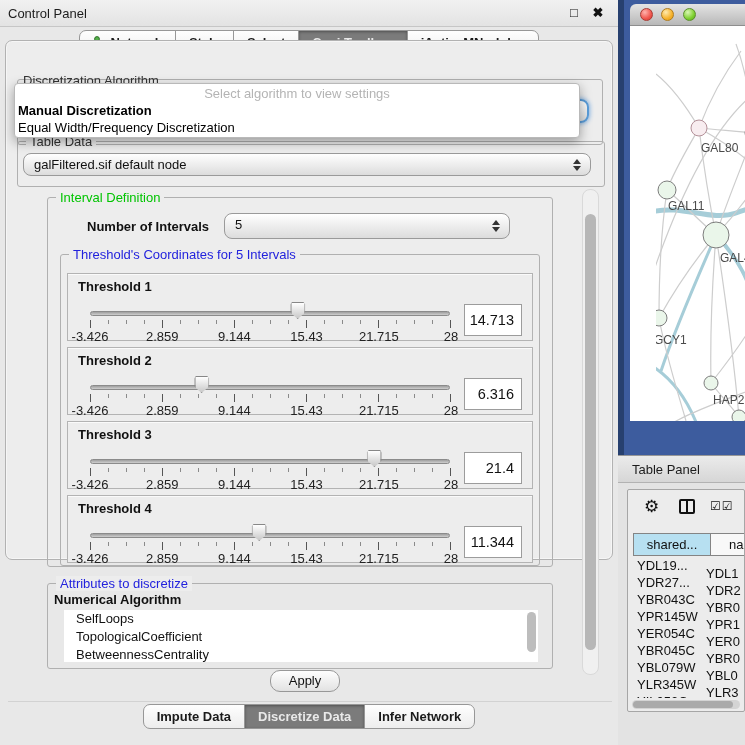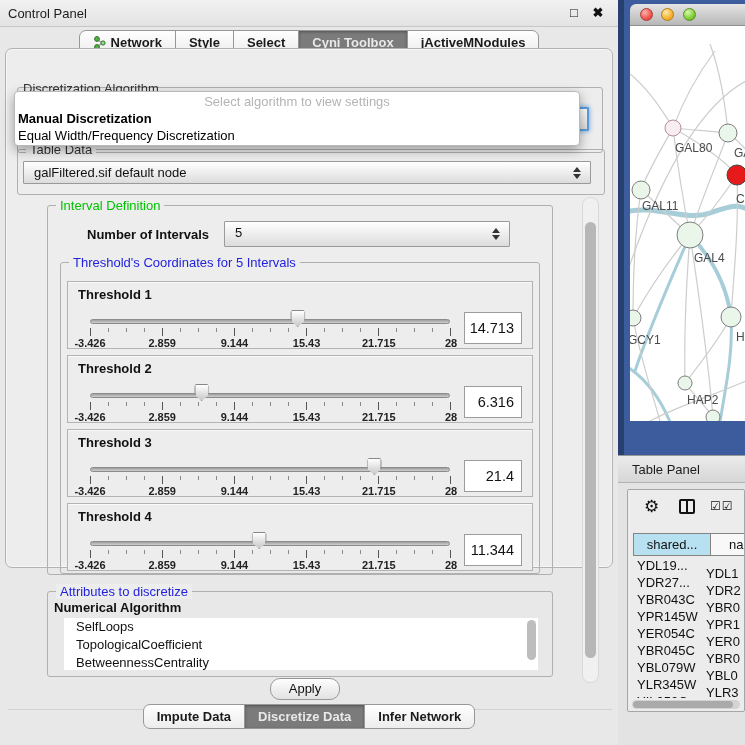--- a/index.html
+++ b/index.html
@@ -20,34 +20,34 @@
   .tabgroup { display:inline-flex; }
   .tab { height:25px; line-height:23px; padding:0 13px; font-size:13px; font-weight:bold; color:#1a1a1a;
      background:linear-gradient(#fefefe,#ededed); border:1px solid #979797; margin-left:-1px;
      display:flex; align-items:center; gap:5px; white-space:nowrap; }
   .tab:first-child { border-radius:7px 0 0 7px; margin-left:0; }
   .tab:last-child { border-radius:0 7px 7px 0; }
   .tab.selected { background:#7b7b7b; color:#e9e9e9; box-shadow:inset 0 1px 3px rgba(0,0,0,.35); }
   #top-tabs { top:30px; }
   #bottom-tabs { top:704px; }
 
-  #cp-panel { position:absolute; left:5px; top:48px; width:608px; height:520px;
+  #cp-panel { position:absolute; left:5px; top:40px; width:608px; height:520px;
      background:#ededed; border:1px solid #b2b2b2; border-radius:7px;
      box-shadow:inset 0 0 0 1px #f6f6f6; }
 
   .fieldset { position:absolute; border:1px solid #b0b0b0; border-radius:3px; }
   .grouplabel { position:absolute; top:-8px; left:8px; background:#ededed; padding:0 4px;
      font-size:13px; white-space:nowrap; }
   .gl-dark  { color:#333; }
   .gl-green { color:#00c400; }
   .gl-blue  { color:#2222dd; }
 
   
   .combo { position:absolute; background:linear-gradient(#ffffff,#dcdcdc); border:1px solid #9a9a9a;
-     border-radius:1px; font-size:13px; color:#111; }
+     border-radius:8px; font-size:13px; color:#111; }
   .combo .val { position:absolute; left:10px; top:0; line-height:21px; }
   .updown { position:absolute; right:9px; top:50%; transform:translateY(-50%); width:8px; height:12px; }
   .updown:before, .updown:after { content:""; position:absolute; left:0; border-left:4px solid transparent; border-right:4px solid transparent; }
   .updown:before { top:0; border-bottom:5px solid #333; }
   .updown:after  { bottom:0; border-top:5px solid #333; }
 
   
   #algo-field { left:11px; top:38px; width:586px; height:66px; }
   #algo-label { position:absolute; left:17px; top:32px; font-size:13px; color:#333; }
   #algo-combo { left:17px; top:58px; width:566px; height:24px;
@@ -80,21 +80,21 @@
      background:linear-gradient(#9e9e9e,#cfcfcf); border:1px solid #8b8b8b; }
   .rail { position:absolute; left:0; top:4px; width:360px; height:20px; }
   .thumb { position:absolute; top:0; width:15px; height:17px; transform:translateX(-50%);
      background:linear-gradient(#ffffff,#c9c9c9); border:1px solid #878787;
      clip-path:polygon(12% 0,88% 0,100% 14%,100% 62%,50% 100%,0 62%,0 14%); }
   .tmin { position:absolute; left:0; top:22px; width:361px; height:4px;
      background-image:repeating-linear-gradient(90deg,#8a8a8a 0,#8a8a8a 1px,transparent 1px,transparent 18px); }
   .tmaj { position:absolute; left:0; top:22px; width:361px; height:8px;
      background-image:repeating-linear-gradient(90deg,#555 0,#555 1px,transparent 1px,transparent 72px); }
   .ticklabels { position:absolute; left:0; top:31px; width:361px; height:12px; }
-  .ticklabels span { position:absolute; transform:translateX(-50%); font-size:11px; font-weight:bold; color:#222; white-space:nowrap; }
+  .ticklabels span { position:absolute; transform:translateX(-50%); font-size:13px; font-weight:normal; color:#222; white-space:nowrap; }
   .th-value { position:absolute; left:396px; top:30px; width:58px; height:32px; background:#fff;
      border:1px solid #9c9c9c; font-size:14.5px; font-family:"Liberation Sans",sans-serif;
      text-align:right; padding-right:7px; color:#111; }
 
   #attr-field { left:6px; top:394px; width:506px; height:86px; }
   #attr-subtitle { position:absolute; left:6px; top:8px; font-size:13px; font-weight:bold; color:#111; }
   #attr-list { position:absolute; left:16px; top:26px; width:474px; height:52px; background:#fff; overflow:hidden; }
   .attr-item { height:18px; line-height:18px; padding-left:12px; font-size:13px; color:#111; }
   #attr-scroll { position:absolute; right:2px; top:2px; width:9px; height:40px; background:#bdbdbd; border-radius:5px; }
 
@@ -113,21 +113,21 @@
   
   #right-side { position:absolute; left:618px; top:0; width:127px; height:745px; }
   #net-frame { position:absolute; left:0; top:0; width:127px; height:455px; background:#3d5c9e; }
   #net-frame .darkedge { position:absolute; left:0; top:0; width:6px; height:455px; background:#27406f; }
   #net-titlebar { position:absolute; left:12px; top:4px; width:115px; height:22px;
      background:linear-gradient(#e4e4e4,#b8b8b8); border-bottom:1px solid #8e8e8e; border-radius:6px 0 0 0; }
   .light { position:absolute; top:4px; width:13px; height:13px; border-radius:50%; }
   #light-red   { left:10px; background:radial-gradient(circle at 35% 30%, #ffb3ad, #f0564e 60%, #d23a32); border:1px solid #a83b34; }
   #light-yellow{ left:31px; background:radial-gradient(circle at 35% 30%, #ffeaae, #f6b22c 60%, #dd9a17); border:1px solid #b07c1d; }
   #light-green { left:53px; background:radial-gradient(circle at 35% 30%, #d9f6b3, #7ed02f 60%, #53a31d); border:1px solid #5c8f2d; }
-  #net-canvas { position:absolute; left:12px; top:26px; width:115px; height:395px; background:#fff; overflow:hidden; }
+  #net-canvas { position:absolute; left:12px; top:26px; width:115px; height:395px; background:#fff; overflow:hidden;padding-left:26px; }
 
   #table-section { position:absolute; left:0; top:455px; width:127px; height:290px; background:#e3e3e3; }
   #tp-header { position:absolute; left:0; top:0; width:127px; height:28px;
      background:linear-gradient(#ebebeb,#d6d6d6); border-top:1px solid #979797; border-bottom:1px solid #b2b2b2; }
   #tp-title { position:absolute; left:14px; top:0; line-height:27px; font-size:13px; color:#1c1c1c; }
   #tp-inner { position:absolute; left:9px; top:34px; width:118px; height:223px; background:#ececec;
      border:1px solid #a6a6a6; border-radius:2px; overflow:hidden; }
   #tp-gear { position:absolute; left:16px; top:6px; font-size:17px; color:#111; }
   #tp-split { position:absolute; left:51px; top:9px; width:16px; height:15px; border:2px solid #111; border-radius:2px; }
   #tp-split:after { content:""; position:absolute; left:5px; top:0; width:2px; height:11px; background:#111; }

